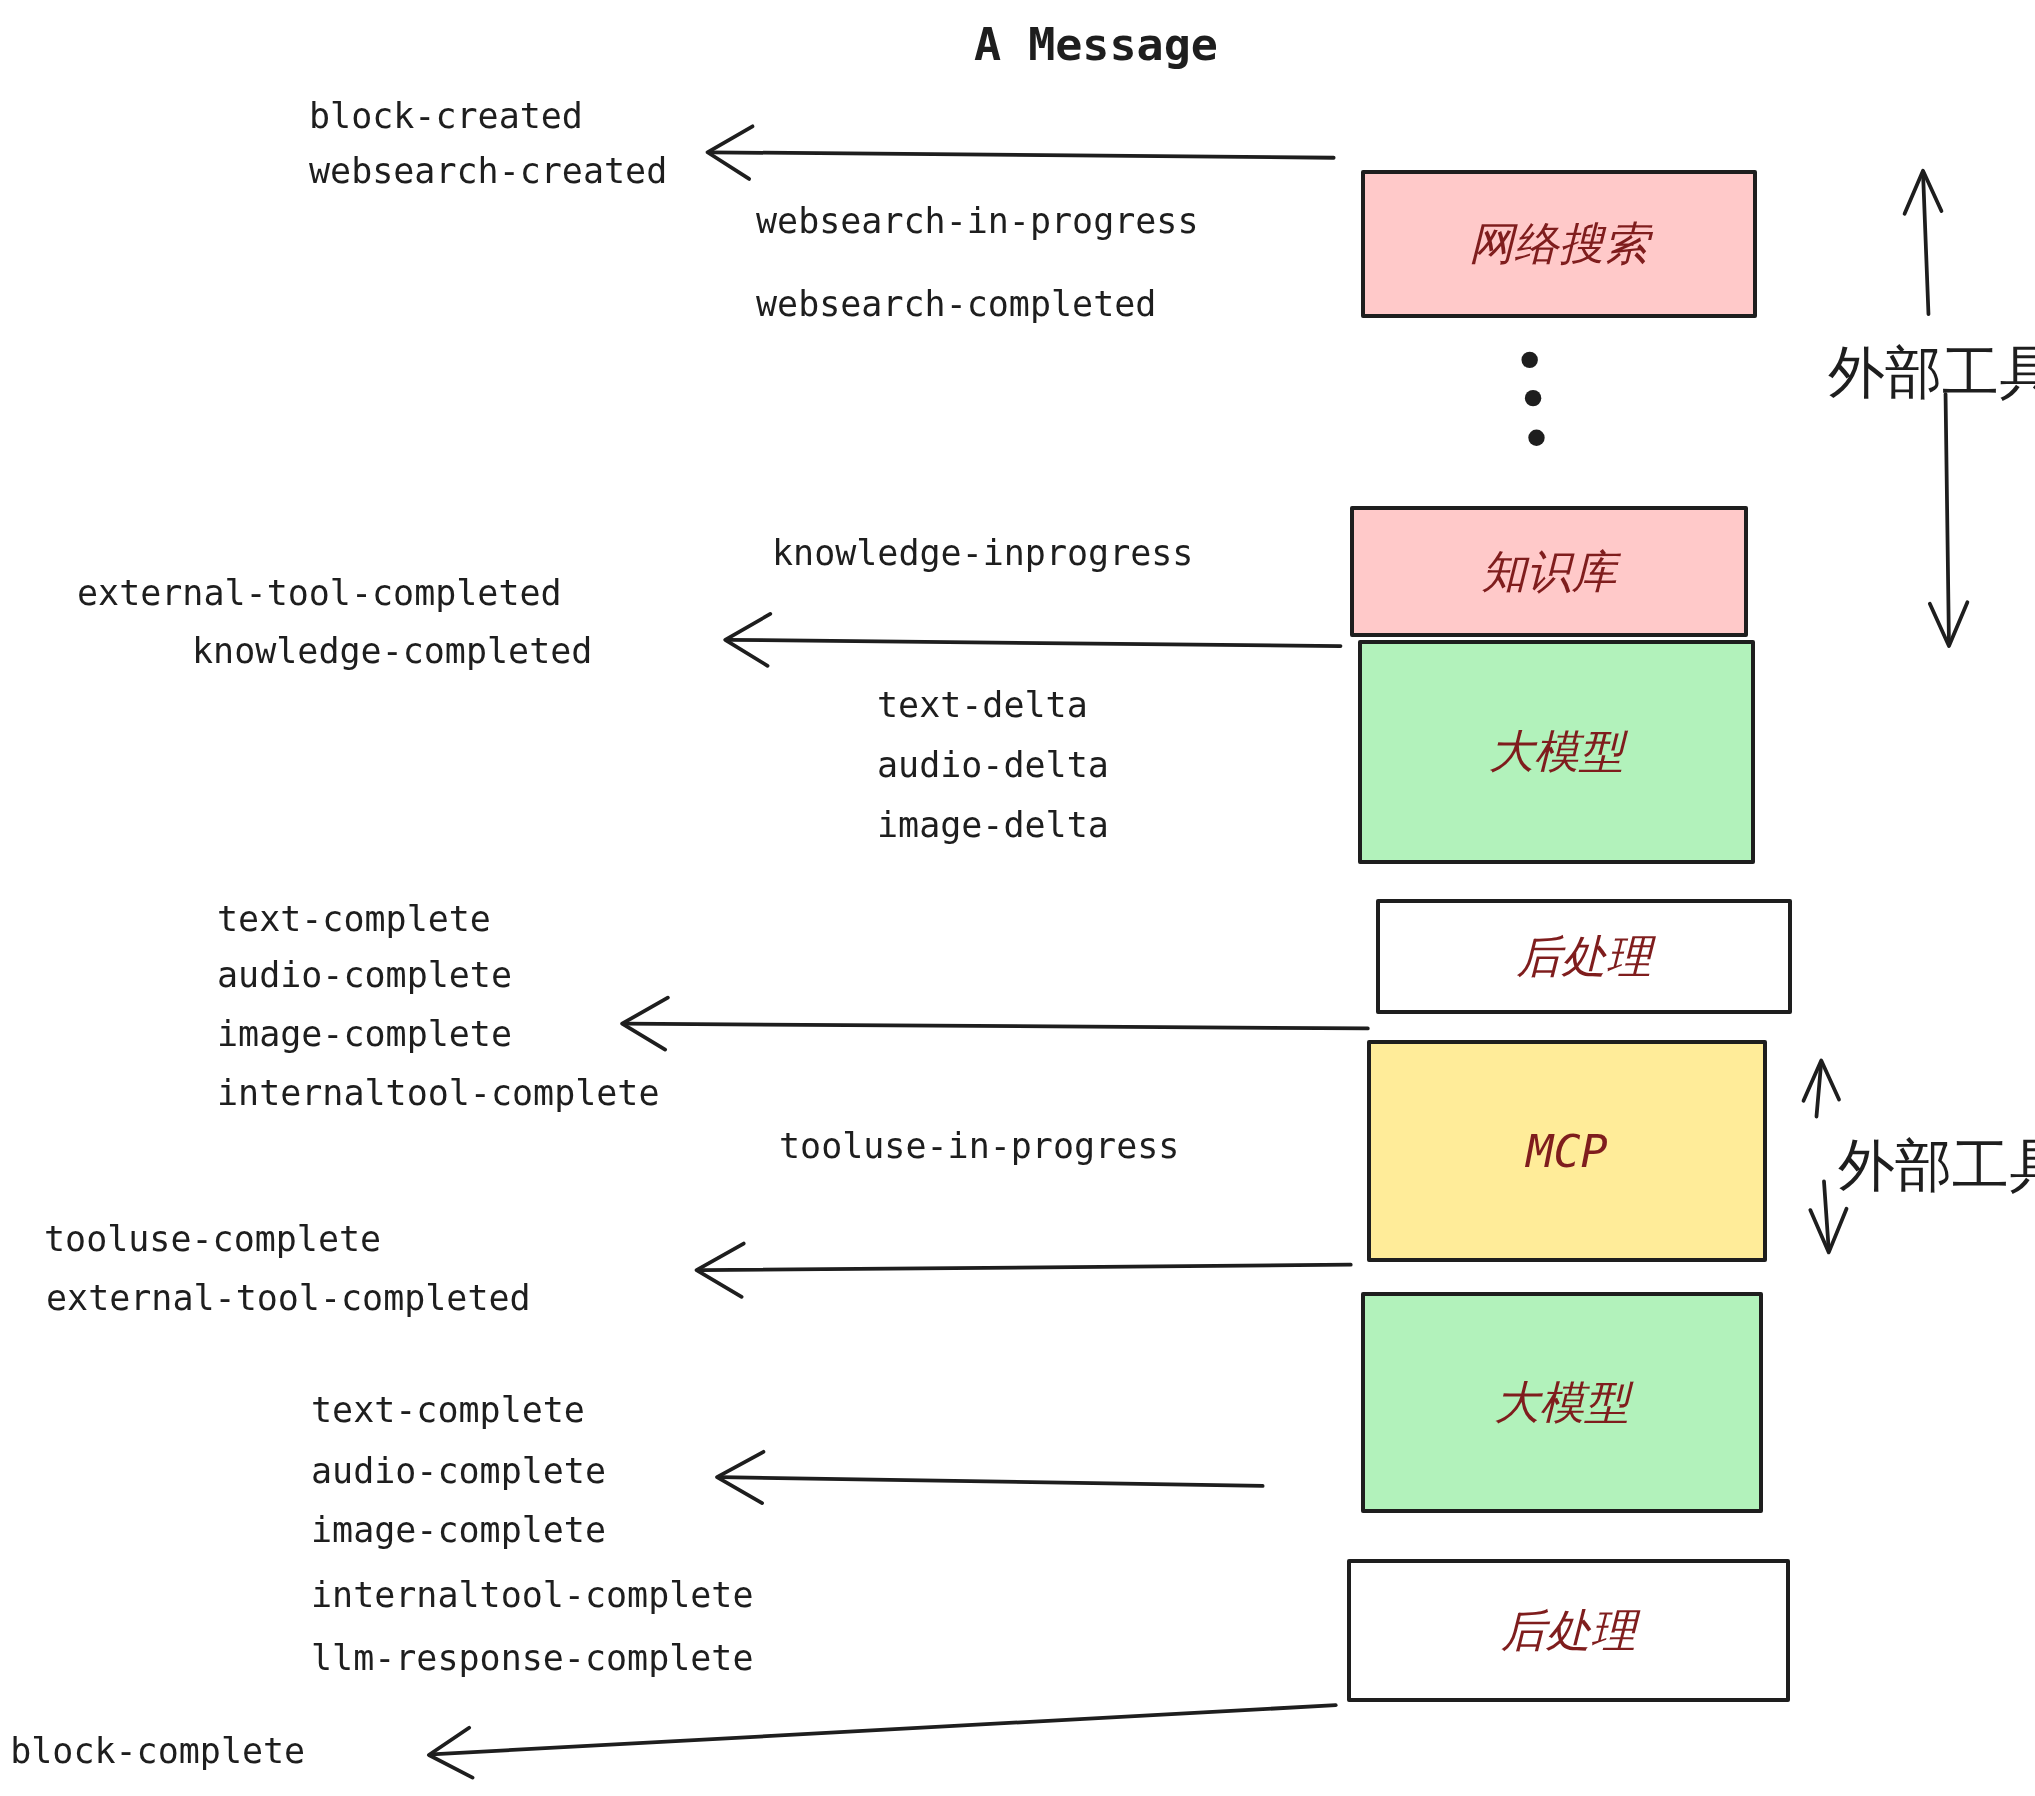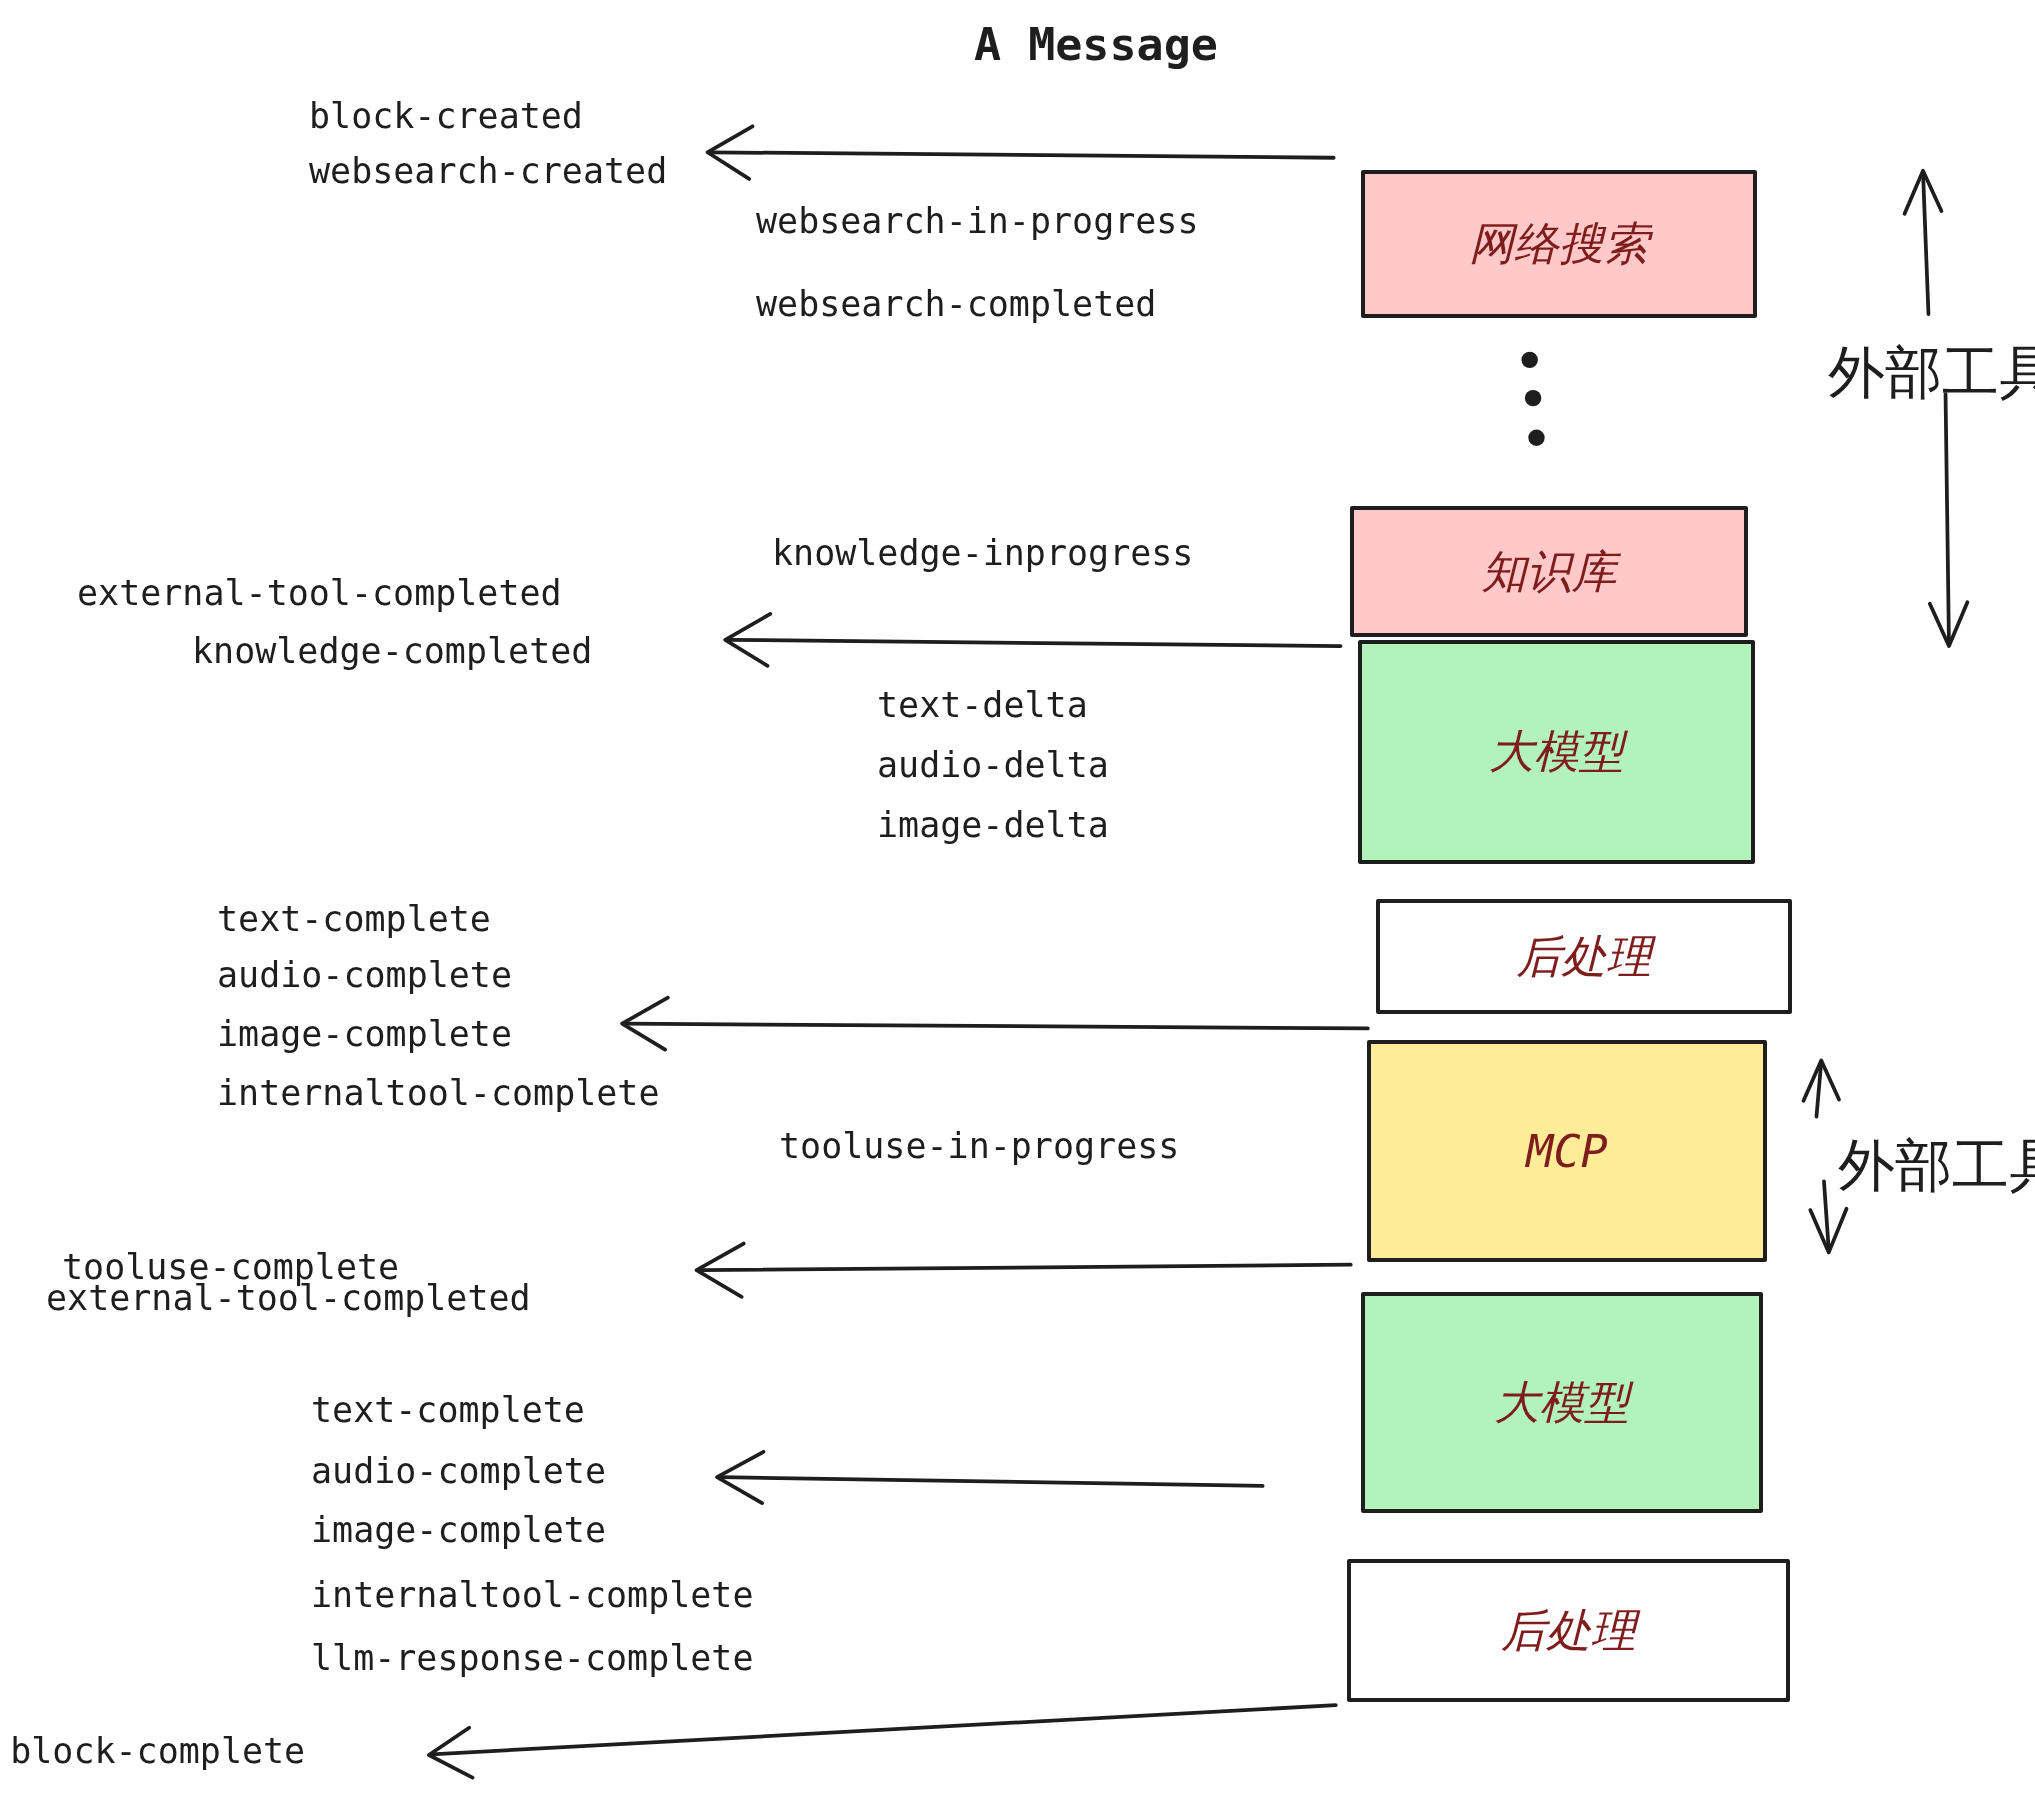--- a/index.html
+++ b/index.html
@@ -169,21 +169,21 @@
   <div class="event" style="left:77px;  top:574px;">external-tool-completed</div>
   <div class="event" style="left:192px;  top:632px;">knowledge-completed</div>
   <div class="event" style="left:877px; top:686px;">text-delta</div>
   <div class="event" style="left:877px; top:746px;">audio-delta</div>
   <div class="event" style="left:877px; top:806px;">image-delta</div>
   <div class="event" style="left:217px;  top:900px;">text-complete</div>
   <div class="event" style="left:217px;  top:956px;">audio-complete</div>
   <div class="event" style="left:217px;  top:1015px;">image-complete</div>
   <div class="event" style="left:217px;  top:1074px;">internaltool-complete</div>
   <div class="event" style="left:779px; top:1127px;">tooluse-in-progress</div>
-  <div class="event" style="left:62px;   top:1220px;margin-top:28px;">tooluse-complete</div>
+  <div class="event" style="left:44px;   top:1220px;">tooluse-complete</div>
   <div class="event" style="left:46px;  top:1279px;">external-tool-completed</div>
   <div class="event" style="left:311px;  top:1391px;">text-complete</div>
   <div class="event" style="left:311px;  top:1452px;">audio-complete</div>
   <div class="event" style="left:311px;  top:1511px;">image-complete</div>
   <div class="event" style="left:311px;  top:1576px;">internaltool-complete</div>
   <div class="event" style="left:311px;  top:1639px;">llm-response-complete</div>
   <div class="event" style="left:10.2px;   top:1732px;">block-complete</div>
 
 </div>
 

